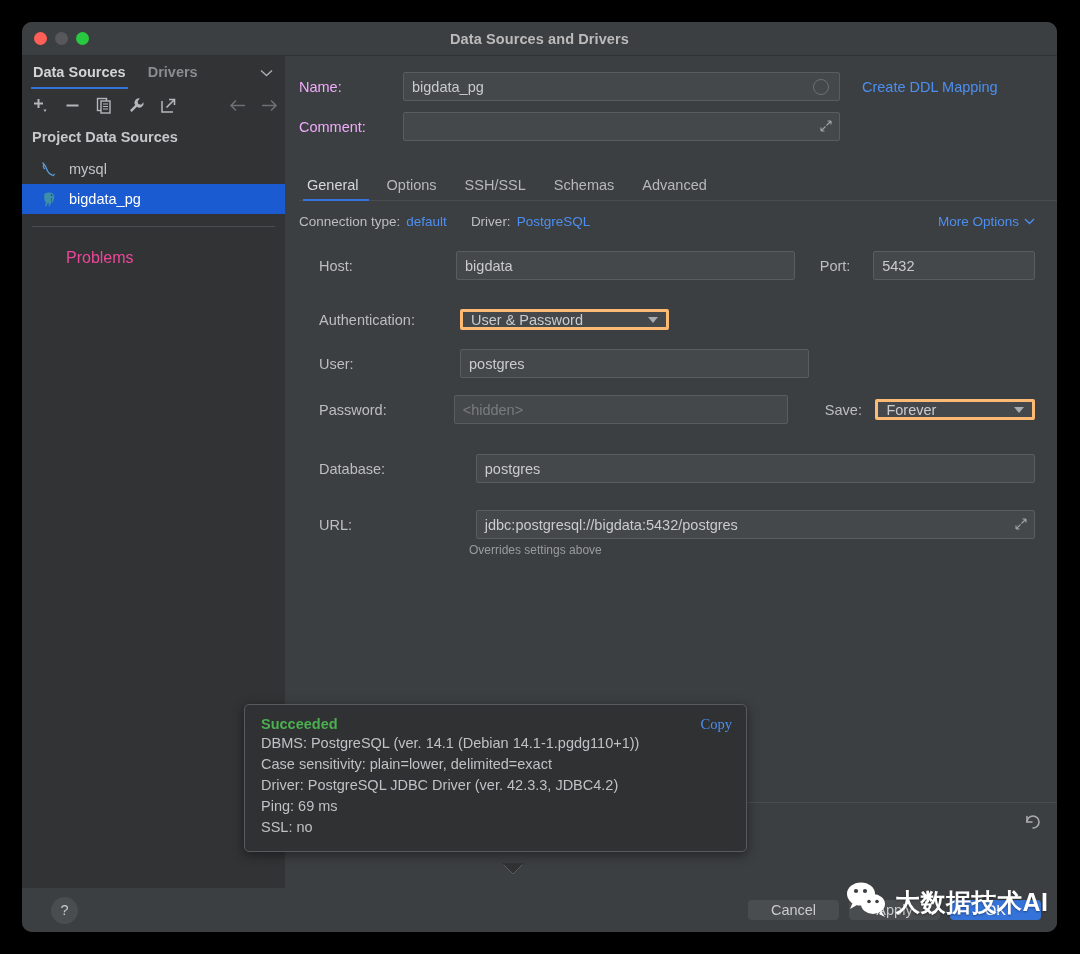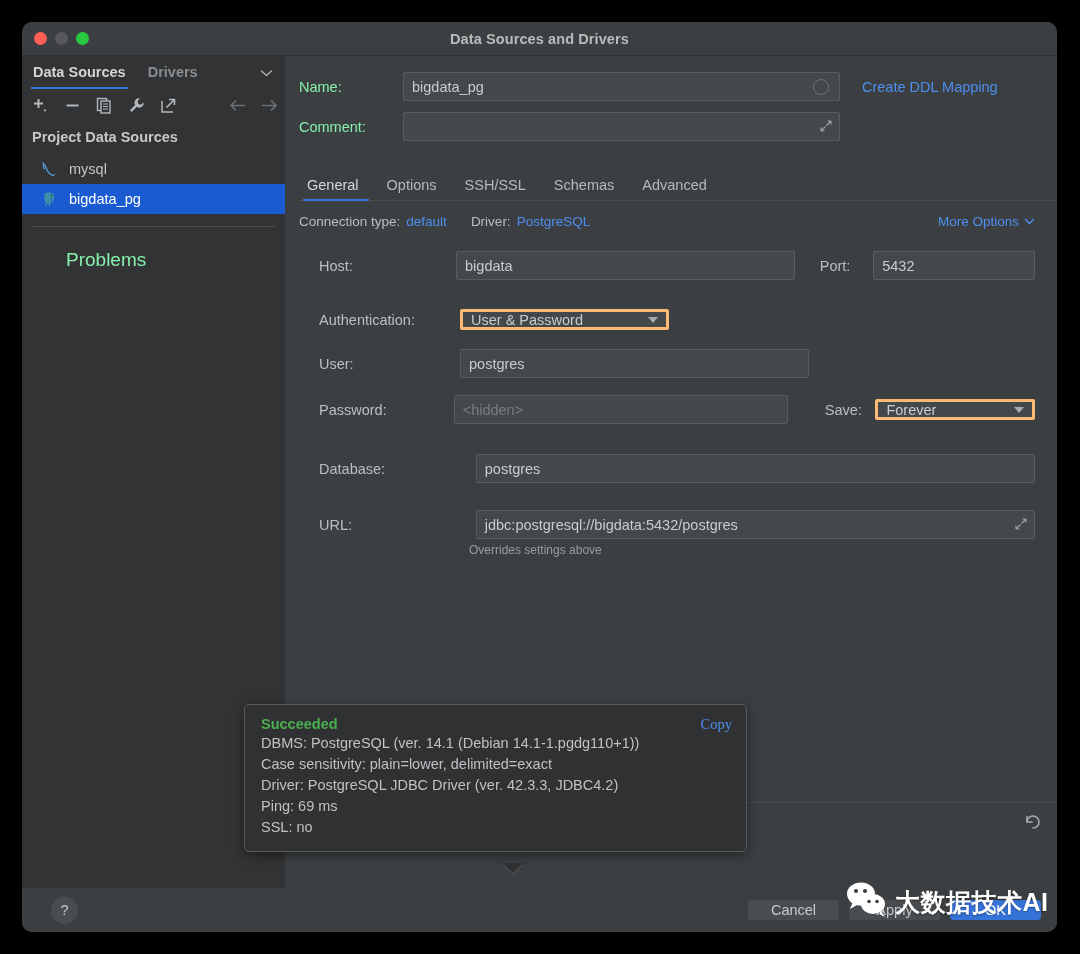--- a/index.html
+++ b/index.html
@@ -137,22 +137,22 @@
   .ds-label { font-size: 14.5px; color: #c2c4c6; }
   .ds-row.selected .ds-label { color: #ffffff; }
 
   #sidebar-divider {
     height: 1px;
     background: #4a4d4f;
     margin: 12px 10px 0 10px;
   }
   #problems-row {
     padding: 22px 0 0 44px;
-    font-size: 19px;
-    color: #86efac;
+    font-size: 16px;
+    color: #ec4899;
   }
 
   
   #main {
     flex: 1 1 auto;
     background: #3c3f41;
     position: relative;
     display: flex;
     flex-direction: column;
     min-width: 0;
@@ -160,21 +160,21 @@
 
   #form-top { padding: 16px 22px 0 14px; }
 
   .frow {
     display: flex;
     align-items: center;
     margin-bottom: 11px;
   }
   .flabel {
     font-size: 14.5px;
-    color: #86efac;
+    color: #f0abfc;
     flex: 0 0 auto;
   }
   .field {
     background: #45484a;
     border: 1px solid #5a5d5f;
     border-radius: 2px;
     height: 29px;
     display: flex;
     align-items: center;
     padding: 0 8px;

